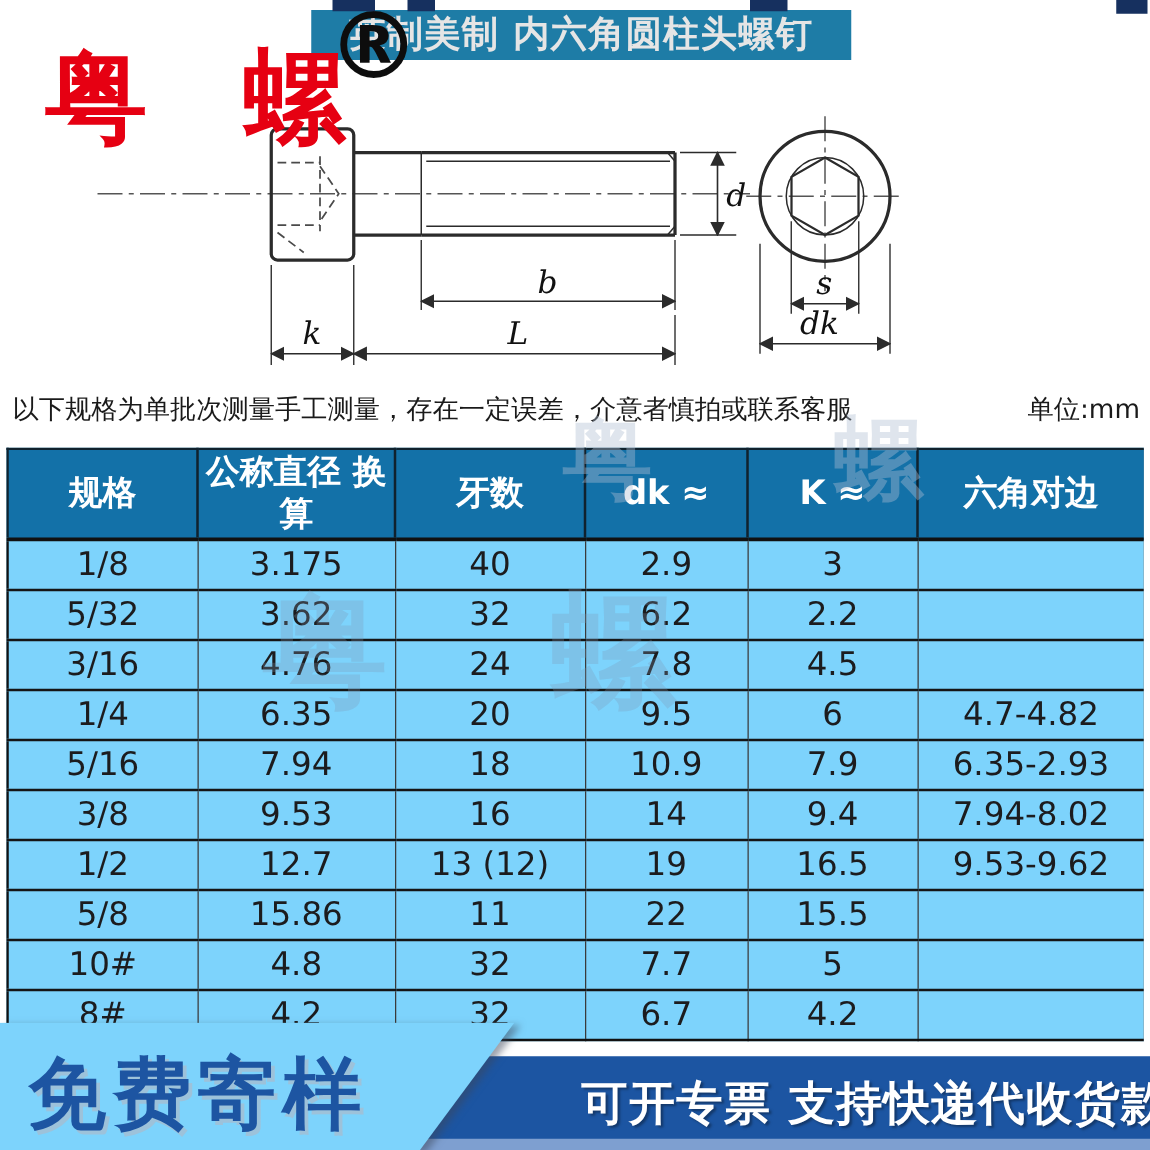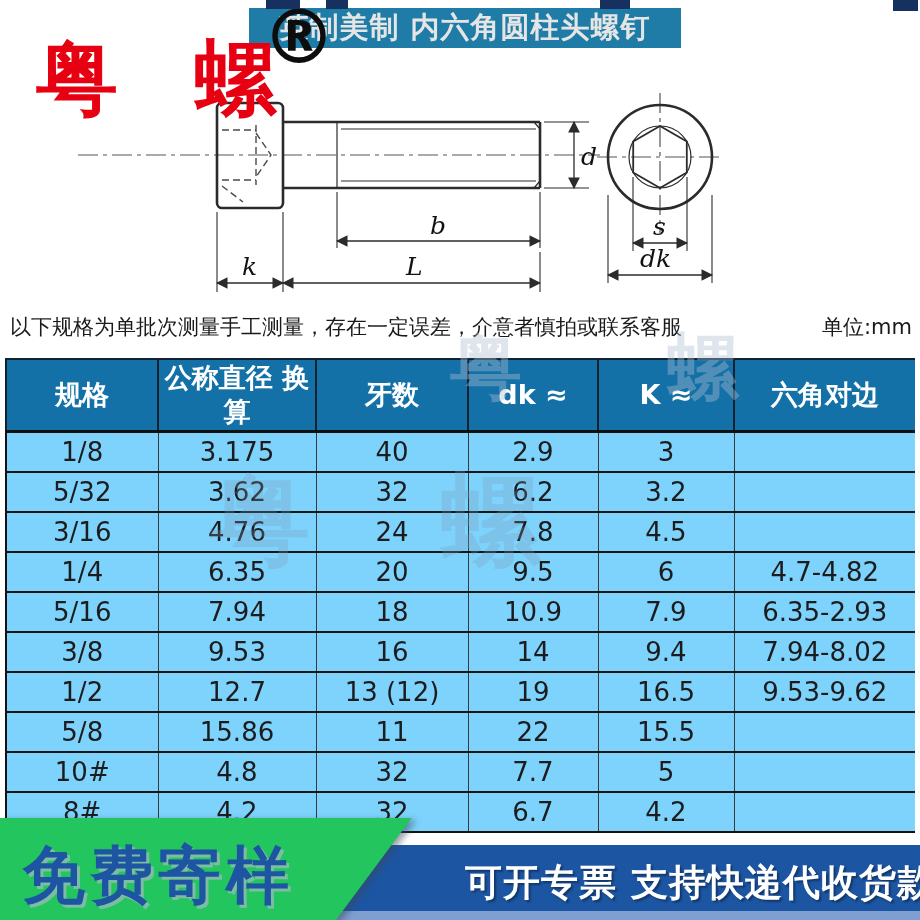--- a/index.html
+++ b/index.html
@@ -47,21 +47,21 @@
   th{background:#1371a8;color:#fff;font-size:27px;font-weight:bold;height:70px;line-height:1.25;
      border:2px solid #10222e;border-bottom:3px solid #111;padding:0;vertical-align:middle;}
   td{height:38px;font-size:26px;text-align:center;color:#1c1c1e;padding:0;
      border-left:1px solid #3a3a3a;border-right:1px solid #3a3a3a;border-top:2px solid #151515;}
 
   
   .banner-band{position:absolute;left:0;top:845px;width:920px;height:75px;background:#1c55a2;z-index:10;}
   .banner-strip{position:absolute;left:0;bottom:0;width:100%;height:9px;background:#7e9fd0;}
   .banner-white-wrap{position:absolute;left:0;top:818px;width:420px;height:102px;z-index:11;
     filter:drop-shadow(5px 2px 3px rgba(60,70,90,.5));}
-  .banner-white{position:absolute;inset:0;background:#22c55e;clip-path:polygon(0 0,98% 0,80% 100%,0 100%);font-family:Liberation Mono, monospace;}
+  .banner-white{position:absolute;inset:0;background:#7dd3fc;clip-path:polygon(0 0,98% 0,80% 100%,0 100%);font-family:Liberation Mono, monospace;}
   .free-sample{position:absolute;left:22px;top:15px;font-size:63px;font-weight:900;color:#1d55a2;
     letter-spacing:5px;white-space:nowrap;text-shadow:3px 3px 0 rgba(175,185,200,.65);}
   .banner-text{position:absolute;left:465px;top:858px;z-index:12;color:#fff;font-size:37px;
     font-weight:900;letter-spacing:1px;white-space:nowrap;text-shadow:2px 2px 2px rgba(0,0,0,.35);}
 </style>
 </head>
 <body>
 
 <div class="page">
 
@@ -168,21 +168,21 @@
             <td>40</td>
             <td>2.9</td>
             <td>3</td>
             <td></td>
           </tr>
           <tr>
             <td>5/32</td>
             <td>3.62</td>
             <td>32</td>
             <td>6.2</td>
-            <td>3.2</td>
+            <td>2.2</td>
             <td></td>
           </tr>
           <tr>
             <td>3/16</td>
             <td>4.76</td>
             <td>24</td>
             <td>7.8</td>
             <td>4.5</td>
             <td></td>
           </tr>

